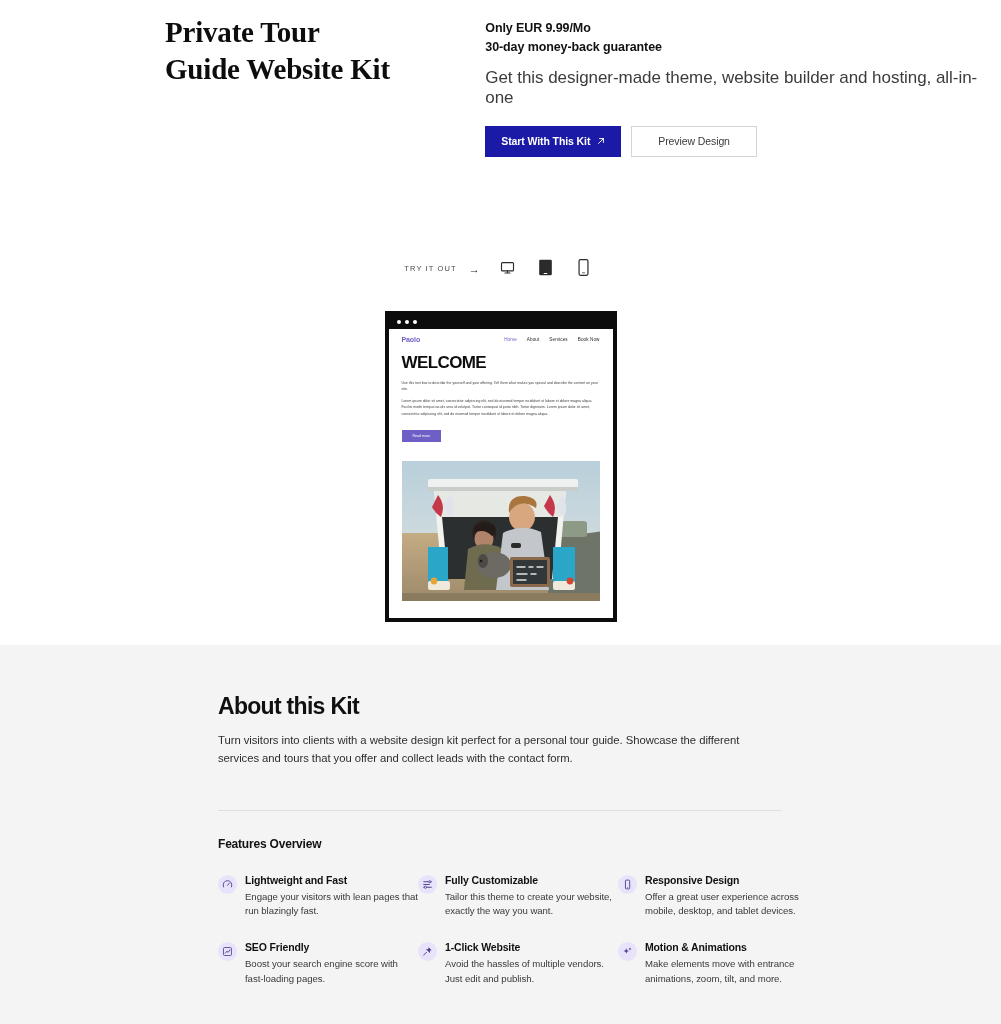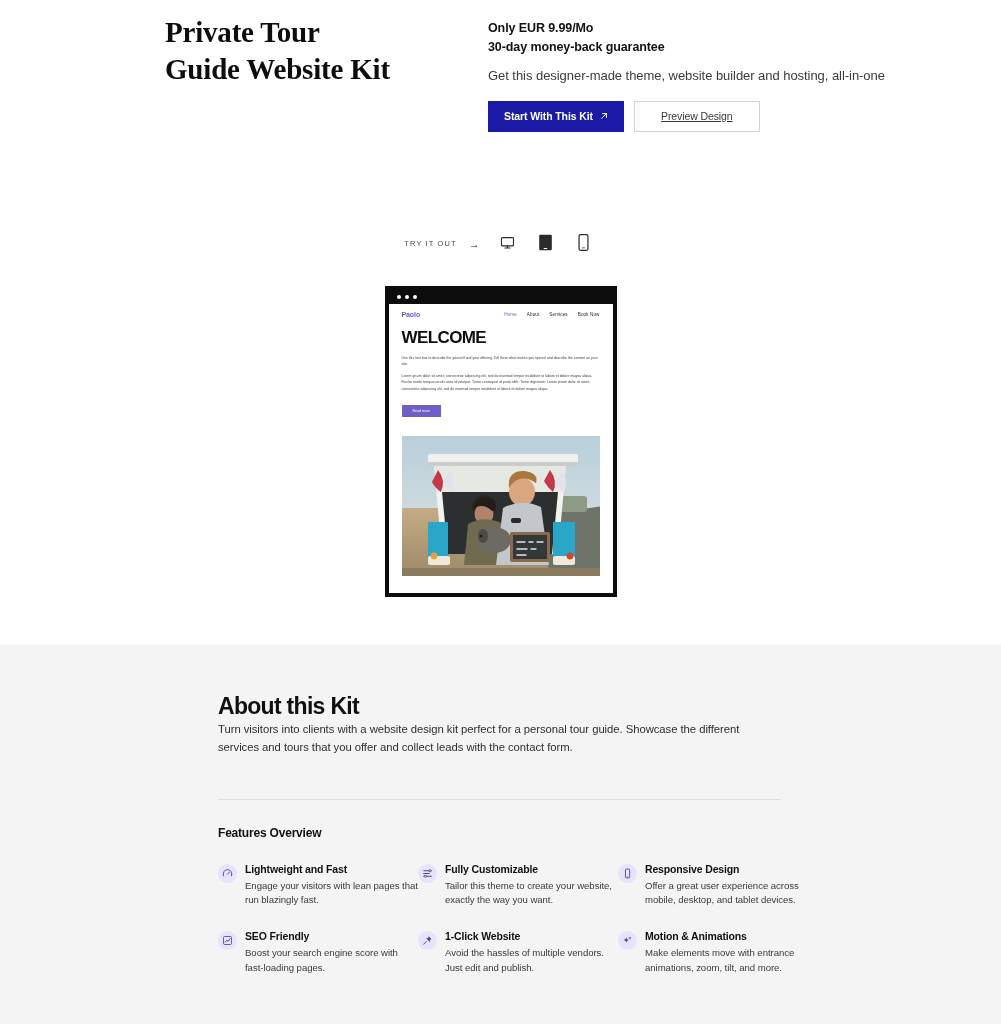--- a/index.html
+++ b/index.html
@@ -26,21 +26,21 @@
   }
   .hero-right { margin-left: 3px; padding-top: 5px; }
   .price-line {
     font-size: 12.5px;
     font-weight: 700;
     color:#111;
     letter-spacing: -0.1px;
     line-height: 1.5;
   }
   .sub-desc {
-    font-size: 13px;
+    font-size: 17px;
     color:#3c3c3c;
     margin-top: 11px;
     letter-spacing: -0.05px;
   }
   .btn-row { display:flex; gap: 10px; margin-top: 18px; }
   .btn-primary {
     background:#1a1aa6;
     color:#ffffff;
     font-size: 10.5px;
     font-weight: 700;
@@ -58,21 +58,20 @@
     color:#3a3a3a;
     font-size: 10.5px;
     border:1px solid #d4d4d4;
     padding: 0 26px;
     height: 31px;
     display:flex;
     align-items:center;
     justify-content:center;
     cursor:pointer;
     letter-spacing: -0.1px;
-    text-decoration: underline;
   }
 
   
   .tryout {
     display:flex;
     align-items:center;
     justify-content:center;
     gap: 12px;
     margin-top: 100px;
   }
@@ -127,21 +126,21 @@
   }
   .mock-photo { margin: 9px 13px 17px 13px; height: 140px; position: relative; overflow:hidden; }
 
   
   .about { background:#f4f4f4; height: 379px; padding: 0; }
   .about-inner { width: 563px; margin-left: 218px; padding-top: 48px; }
   .about-title {
     font-size: 23px; font-weight: 700; letter-spacing: -0.7px; color:#101010;
   }
   .about-desc {
-    font-size: 11.3px; line-height: 1.62; color:#2e2e2e; margin-top: 0;
+    font-size: 11.3px; line-height: 1.62; color:#2e2e2e; margin-top: 11px;
     letter-spacing: -0.05px;
   }
   .divider { height:1px; background:#dfdfdf; margin-top: 42px; }
   .features-title {
     font-size: 12px; font-weight: 700; color:#121212;
     margin-top: 26px; letter-spacing:-0.2px;
   }
   .feature-grid {
     display:grid; grid-template-columns: 200px 200px 200px;
     column-gap: 0px; row-gap: 22px; margin-top: 23px;

